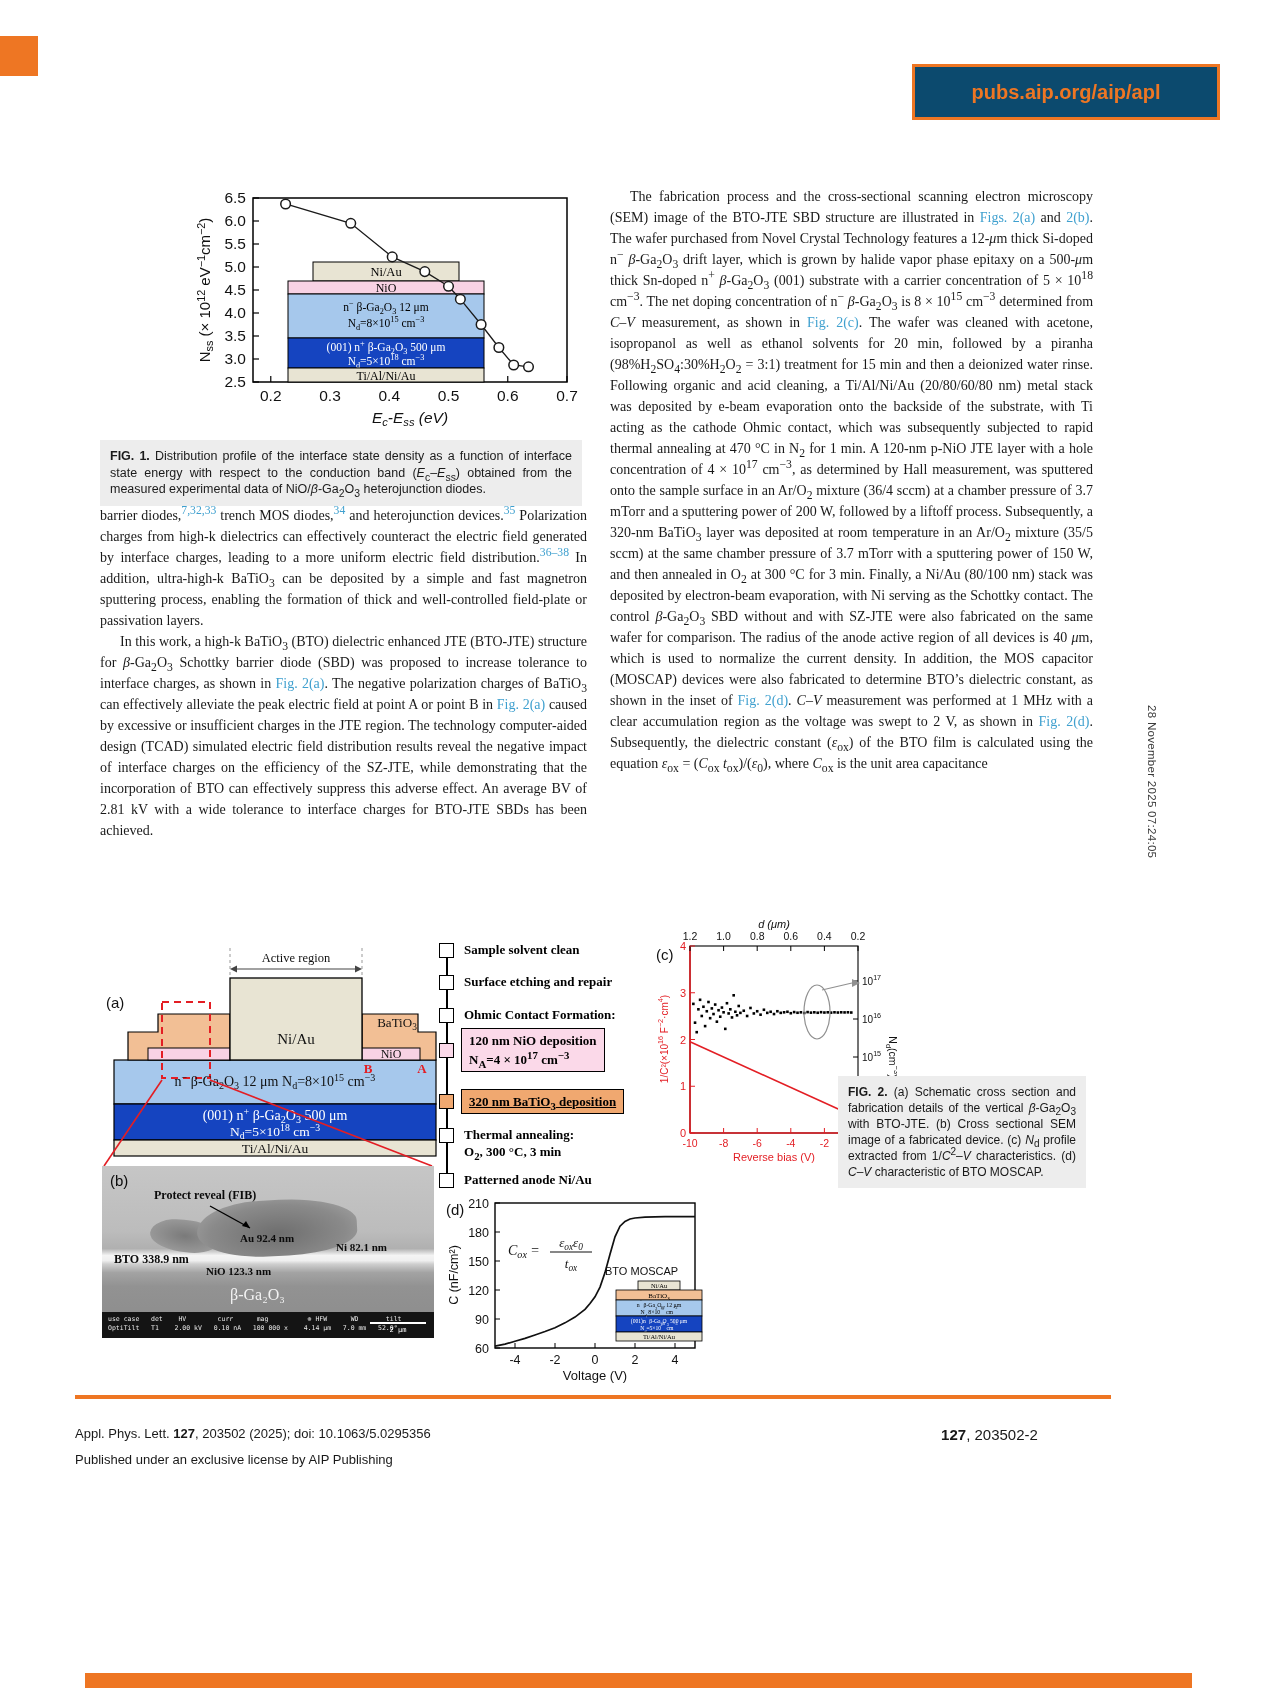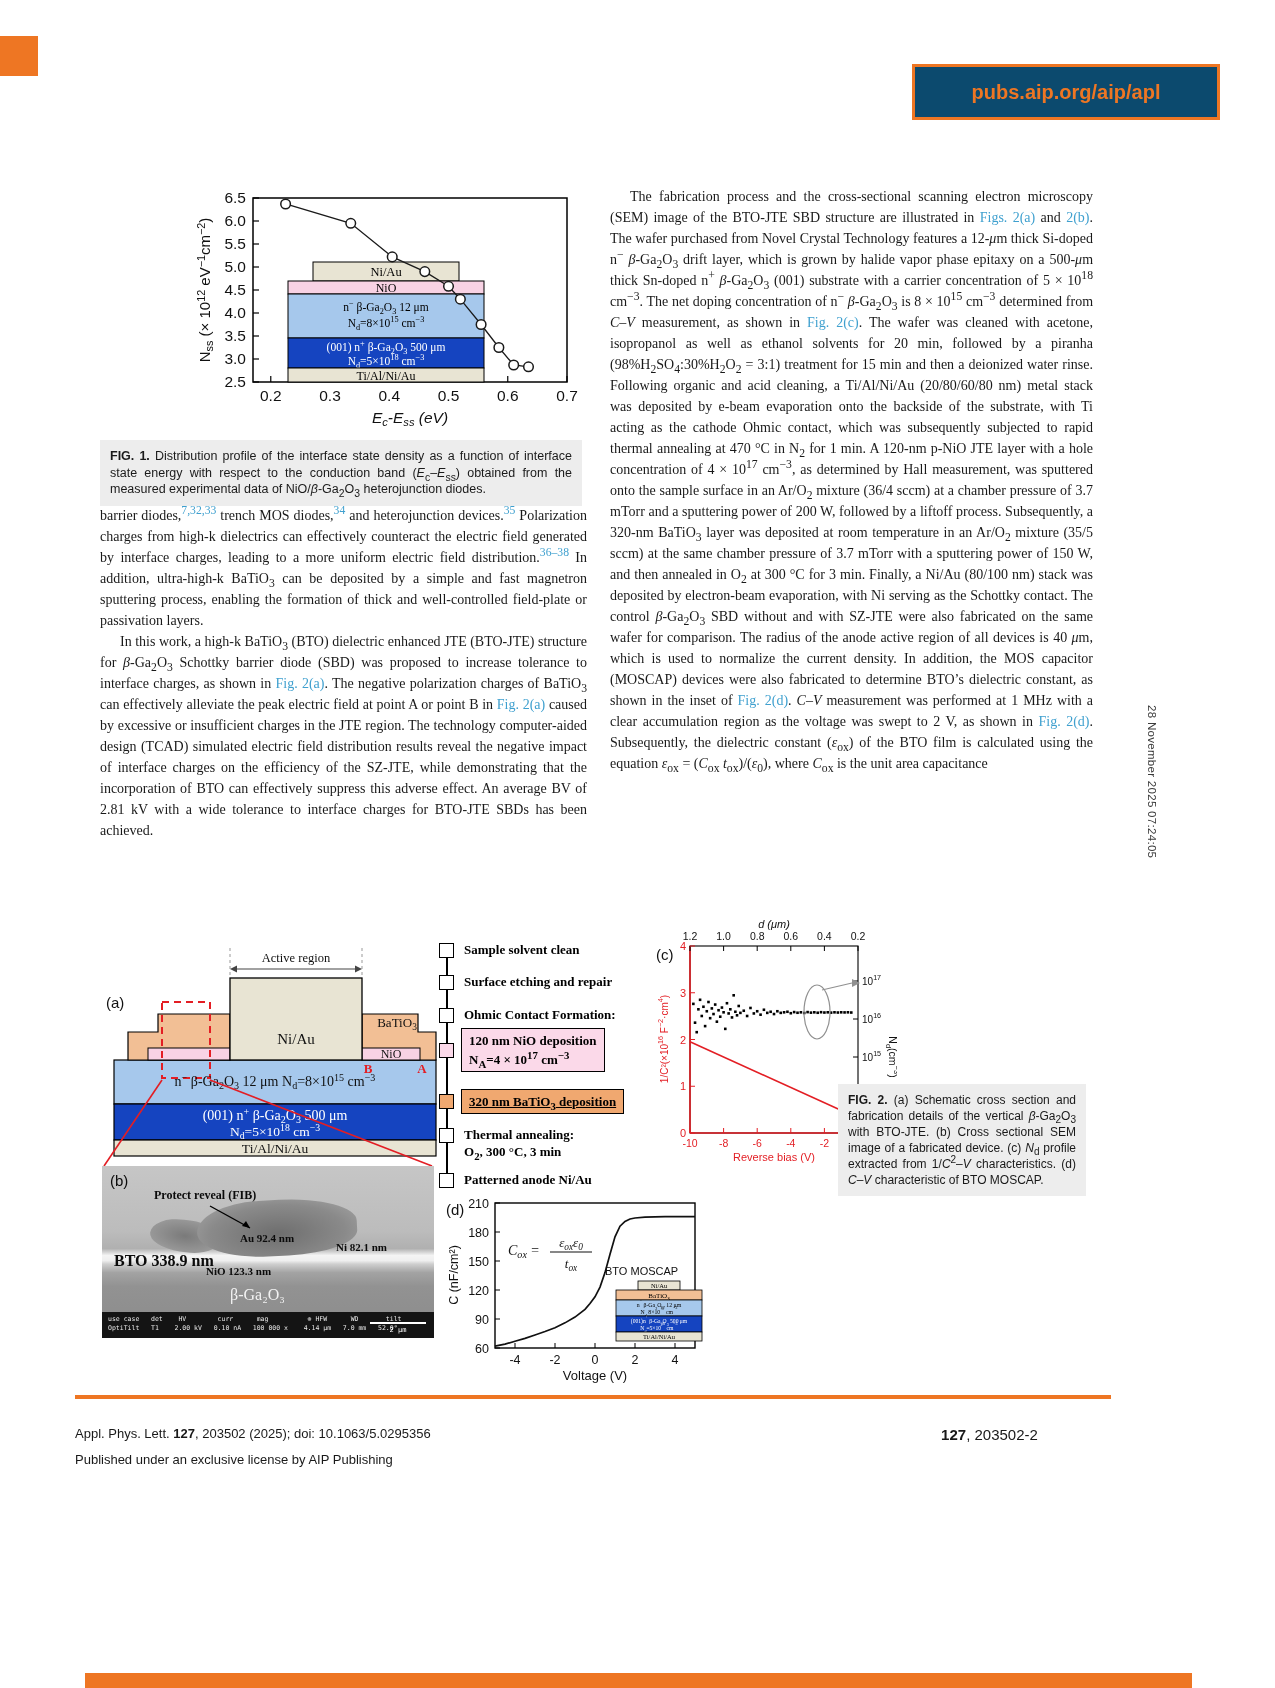--- a/index.html
+++ b/index.html
@@ -32,36 +32,36 @@
   #figred{position:absolute;left:0;top:160px;pointer-events:none;}
   #flow{position:absolute;left:335px;top:10px;width:285px;height:300px;
     font-family:"Liberation Serif",serif;font-weight:bold;font-size:13px;color:#000;}
   .fl-line{position:absolute;left:11px;top:15px;width:2px;height:245px;background:#000;}
   .fl-sq{position:absolute;left:4px;width:13px;height:13px;border:1.5px solid #000;background:#fff;}
   .fl-lab{position:absolute;left:29px;white-space:nowrap;line-height:17px;}
   .fl-box{position:absolute;left:26px;border:1.5px solid #000;padding:2px 7px;white-space:nowrap;line-height:19px;}
   #fig2c{position:absolute;left:552px;top:0;}
   #fig2d{position:absolute;left:338px;top:245px;}
   #fig2cap{position:absolute;left:738px;top:158px;width:228px;background:#EDEDED;padding:8px 10px;
-    font-family:"Liberation Sans",sans-serif;font-size:12px;line-height:16px;text-align:justify;margin-top:8px;}
+    font-family:"Liberation Sans",sans-serif;font-size:12px;line-height:16px;text-align:justify;}
   
   #sem{position:absolute;left:2px;top:248px;width:332px;height:172px;overflow:hidden;background:#8b8b8b;}
   .sem-bg{position:absolute;left:0;top:0;right:0;bottom:0;
     background:linear-gradient(180deg,#c6c6c6 0%,#bcbcbc 38%,#b0b0b0 48%,#f4f4f4 52%,#efefef 55%,#cfcfcf 57%,#a3a3a3 62%,#929292 70%,#8b8b8b 100%);}
   .sem-blob1{position:absolute;left:95px;top:34px;width:160px;height:56px;
     background:radial-gradient(ellipse at 50% 60%,#6e6e6e 0%,#8a8a8a 60%,#ababab 100%);
     border-radius:45% 55% 50% 50%/60% 50% 45% 55%;transform:rotate(-3deg);}
   .sem-blob2{position:absolute;left:48px;top:54px;width:70px;height:32px;
     background:radial-gradient(#7a7a7a,#a4a4a4);border-radius:50%/60% 45% 55% 50%;transform:rotate(8deg);}
   .sem-lab{position:absolute;font-family:"Liberation Serif",serif;color:#0b0b0b;white-space:nowrap;}
   #sem-b{left:8px;top:6px;font-family:"Liberation Sans",sans-serif;font-size:15px;}
   #sem-protect{left:52px;top:22px;font-weight:bold;font-size:12px;}
   #sem-au{left:138px;top:66px;font-weight:bold;font-size:11px;}
   #sem-ni{left:234px;top:75px;font-weight:bold;font-size:11px;}
-  #sem-bto{left:12px;top:86px;font-weight:bold;font-size:16px;}
+  #sem-bto{left:12px;top:86px;font-weight:bold;font-size:12px;}
   #sem-nio{left:104px;top:99px;font-weight:bold;font-size:11px;}
   #sem-sub{left:128px;top:120px;font-size:16px;color:#f2f2f2;}
   .sem-arrow{position:absolute;left:0;top:0;}
   #sem-info{position:absolute;left:0;bottom:0;width:100%;height:26px;background:#141414;color:#e8e8e8;
     font-family:"DejaVu Sans Mono",monospace;font-size:6.5px;line-height:9px;padding:3px 6px;
     box-sizing:border-box;white-space:pre;}
   #sem-scale{position:absolute;right:8px;bottom:4px;color:#fff;font-family:"DejaVu Sans Mono",monospace;
     font-size:7px;text-align:center;}
   #sem-scale .bar{width:56px;height:2px;background:#fff;margin:0 auto 2px auto;}
   

